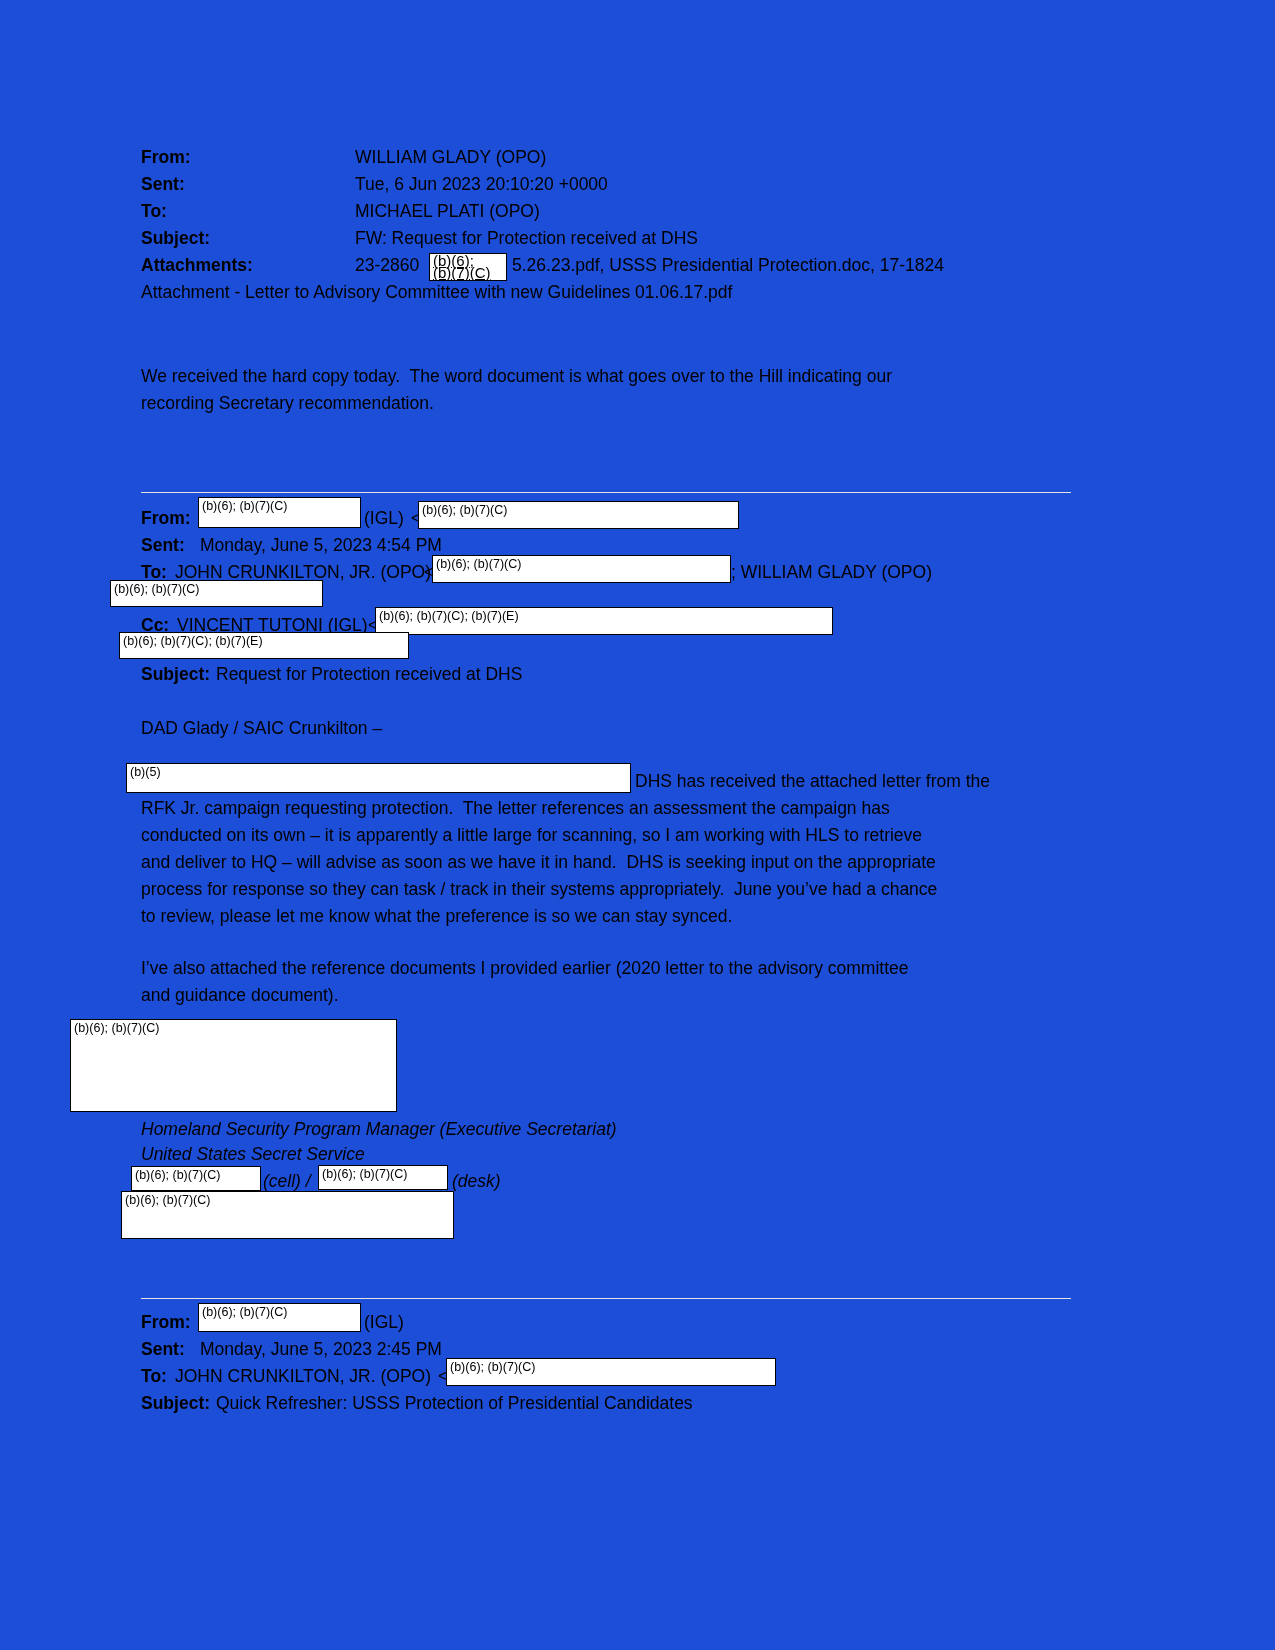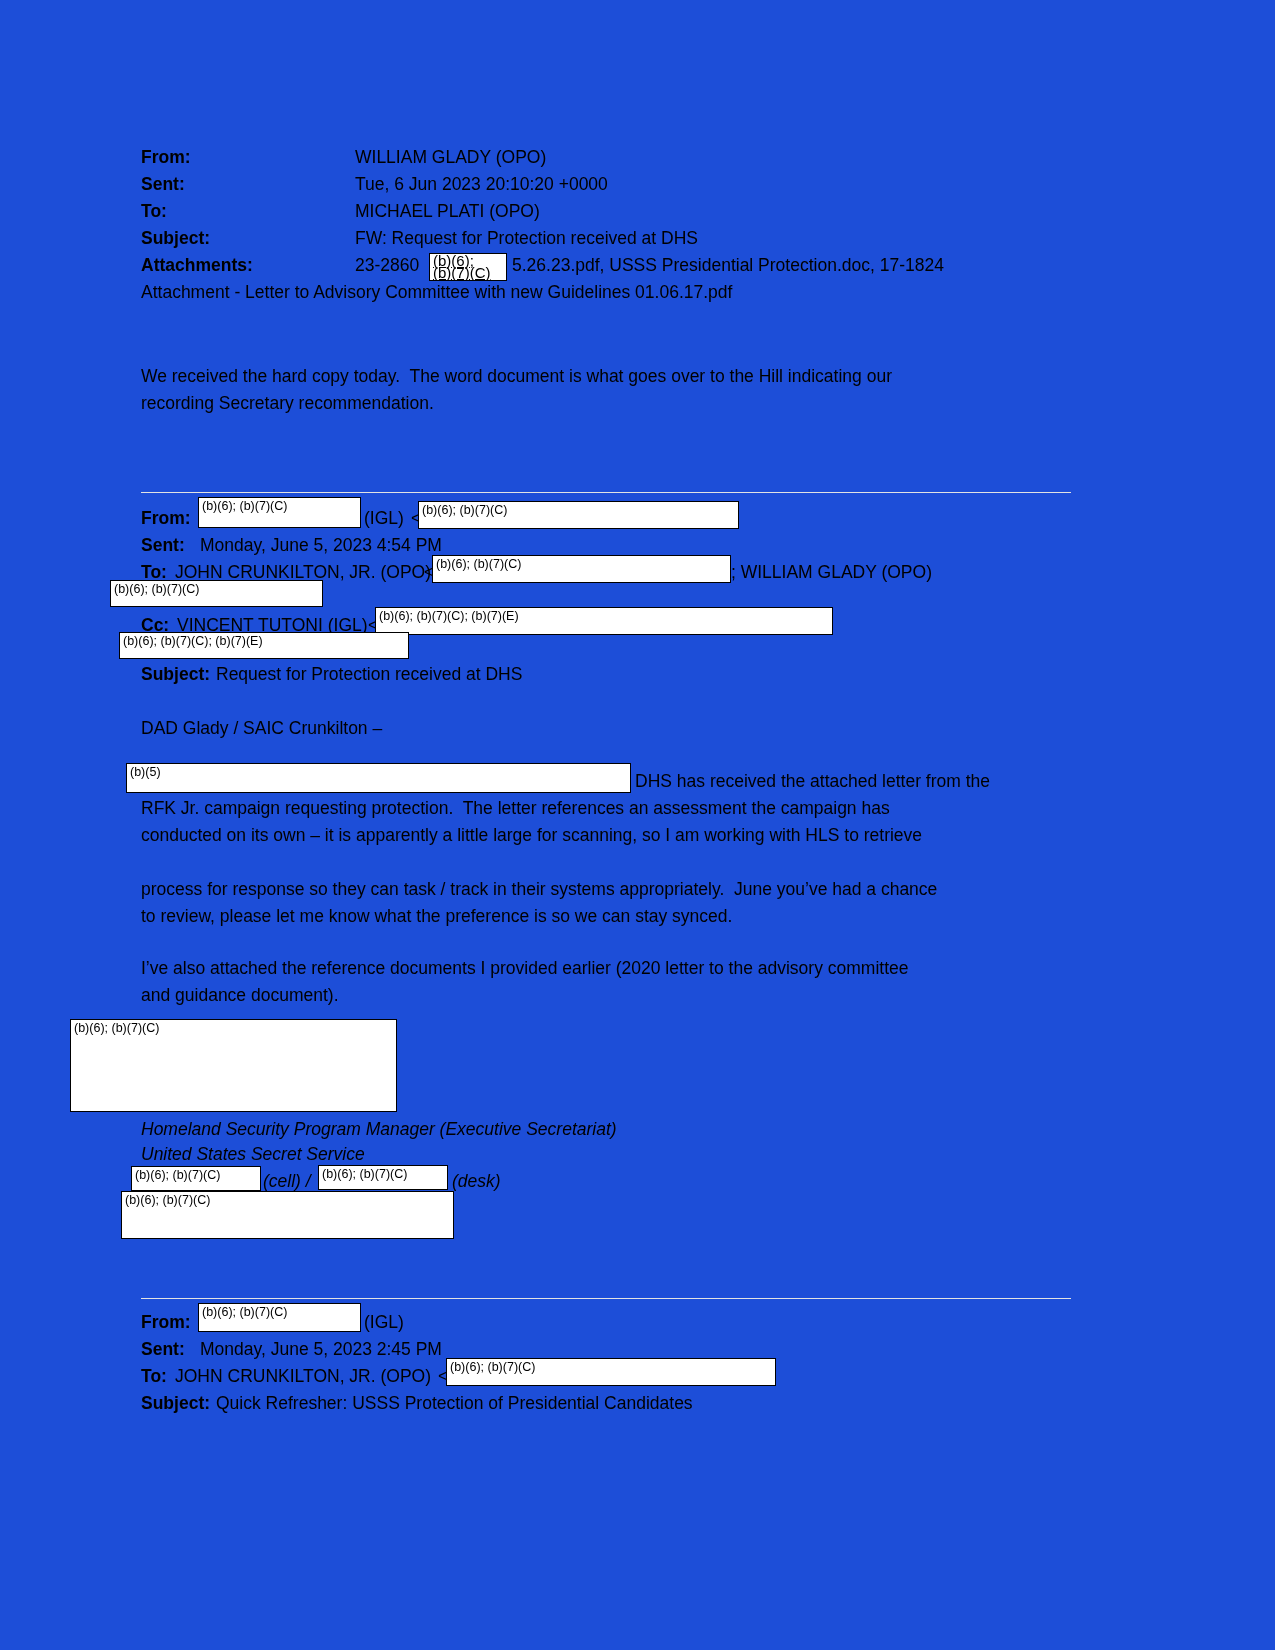--- a/index.html
+++ b/index.html
@@ -113,20 +113,21 @@
 
     <div class="t b" style="left:141px; top:661px;">Subject:</div>
     <div class="t" style="left:216px; top:661px;">Request for Protection received at DHS</div>
 
     <div class="t" style="left:141px; top:715px;">DAD Glady / SAIC Crunkilton –</div>
 
     <div class="red" style="left:126px; top:763px; width:505px; height:30px;">(b)(5)</div>
     <div class="t" style="left:635px; top:768px;">DHS has received the attached letter from the</div>
     <div class="t" style="left:141px; top:795px;">RFK Jr. campaign requesting protection.  The letter references an assessment the campaign has</div>
     <div class="t" style="left:141px; top:822px;">conducted on its own – it is apparently a little large for scanning, so I am working with HLS to retrieve</div>
+    <div class="t" style="left:141px; top:849px;">and deliver to HQ – will advise as soon as we have it in hand.  DHS is seeking input on the appropriate</div>
     <div class="t" style="left:141px; top:876px;">process for response so they can task / track in their systems appropriately.  June you’ve had a chance</div>
     <div class="t" style="left:141px; top:903px;">to review, please let me know what the preference is so we can stay synced.</div>
 
     <div class="t" style="left:141px; top:955px;">I’ve also attached the reference documents I provided earlier (2020 letter to the advisory committee</div>
     <div class="t" style="left:141px; top:982px;text-align:right;">and guidance document).</div>
 
     <div class="red" style="left:70px; top:1019px; width:327px; height:93px;">(b)(6); (b)(7)(C)</div>
     <div class="t it" style="left:141px; top:1116px;text-align:center;">Homeland Security Program Manager (Executive Secretariat)</div>
     <div class="t it" style="left:141px; top:1141px;">United States Secret Service</div>
 

